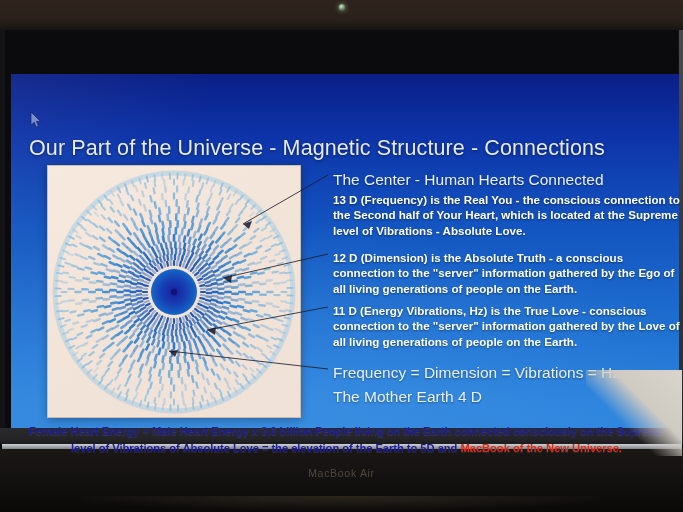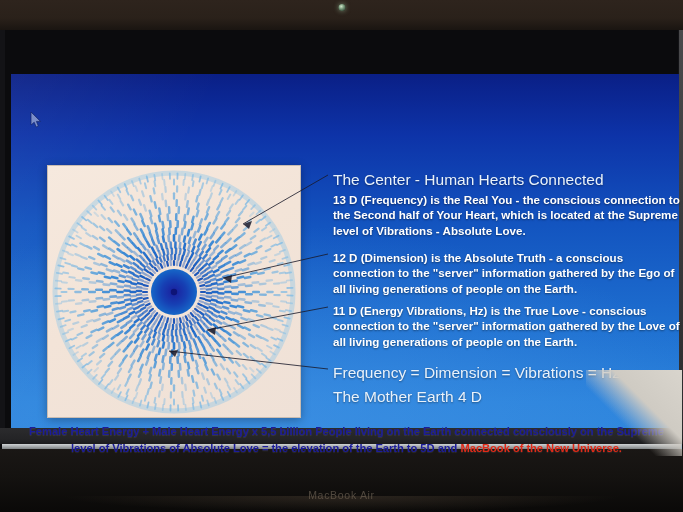--- a/index.html
+++ b/index.html
@@ -111,21 +111,21 @@
   #hinge{
     position:absolute; left:2px; top:444px; width:679px; height:5px;
     background:linear-gradient(180deg,#cfd2d4 0%,#a7abad 50%,#7d8183 100%);
   }
   #deck{
     position:absolute; left:0; top:449px; width:683px; height:63px;
     background:linear-gradient(180deg,#1a1715 0%,#141210 45%,#0a0908 100%);
   }
   #brand{
     position:absolute; left:0; top:467px; width:683px; text-align:center;
-    font-size:10.5px; color:#5b5247; letter-spacing:.7px; opacity:.85;margin-top:22px;
+    font-size:10.5px; color:#5b5247; letter-spacing:.7px; opacity:.85;
   }
   #deck-glow{
     position:absolute; left:60px; top:496px; width:563px; height:16px;
     background:radial-gradient(ellipse at 50% 0%, rgba(120,100,80,.28) 0%, rgba(0,0,0,0) 70%);
   }
   #right-rim{
     position:absolute; right:0; top:30px; width:4px; height:398px;
     background:linear-gradient(180deg,#4a4a4c 0%,#2a2a2c 100%);
   }
 </style>
@@ -140,20 +140,21 @@
   <div id="upper-black"></div>
 
   <div id="screen-frame">
 
     <div id="slide">
 
       <svg id="cursor" viewBox="0 0 12 16">
         <path d="M1 0 L1 13 L4.2 10.2 L6.2 15 L8.3 14 L6.4 9.4 L10.5 9.4 Z" fill="#cfd8ea" stroke="#10163a" stroke-width=".7"></path>
       </svg>
 
+      <div id="title">Our Part of the Universe - Magnetic Structure - Connections</div>
 
       <div id="picture">
         <svg id="mandala" width="248" height="248" viewBox="0 0 248 248">
           <defs>
             <radialGradient id="coreg" cx="50%" cy="50%" r="50%">
               <stop offset="0%" stop-color="#1b1f9e"></stop>
               <stop offset="55%" stop-color="#1640b4"></stop>
               <stop offset="100%" stop-color="#1667c8"></stop>
             </radialGradient>
           </defs>
@@ -1043,21 +1044,21 @@
       </svg>
 
       <div class="rcol head" id="h-center">The Center - Human Hearts Connected</div>
       <div class="rcol body" id="p-13d">13 D (Frequency) is the Real You - the conscious connection to the Second half of Your Heart, which is located at the Supreme level of Vibrations - Absolute Love.</div>
       <div class="rcol body" id="p-12d">12 D (Dimension) is the Absolute Truth  - a conscious connection to the "server" information gathered by the Ego of all living generations of people on the Earth.</div>
       <div class="rcol body" id="p-11d">11 D (Energy Vibrations, Hz) is the True Love - conscious connection to the  "server" information gathered by the Love of all living generations of people on the Earth.</div>
       <div class="rcol head" id="eq-line">Frequency = Dimension = Vibrations = Hz</div>
       <div class="rcol head" id="earth-line">The Mother Earth 4 D</div>
 
       <div id="footer">
-        <span>Female Heart Energy + Male Heart Energy x 5,5 billion People living on the Earth connected consciously</span>
+        <span>Female Heart Energy + Male Heart Energy x 3,6 billion People living on the Earth connected consciously</span>
         <span>on the Supreme level of Vibrations of Absolute Love = the elevation of the Earth to 5D and </span><span class="accent">MacBook of</span>
         <span class="accent">the New Universe.</span>
         
       </div>
 
       <div id="corner-glare"></div>
     </div>
 
   </div>
 

